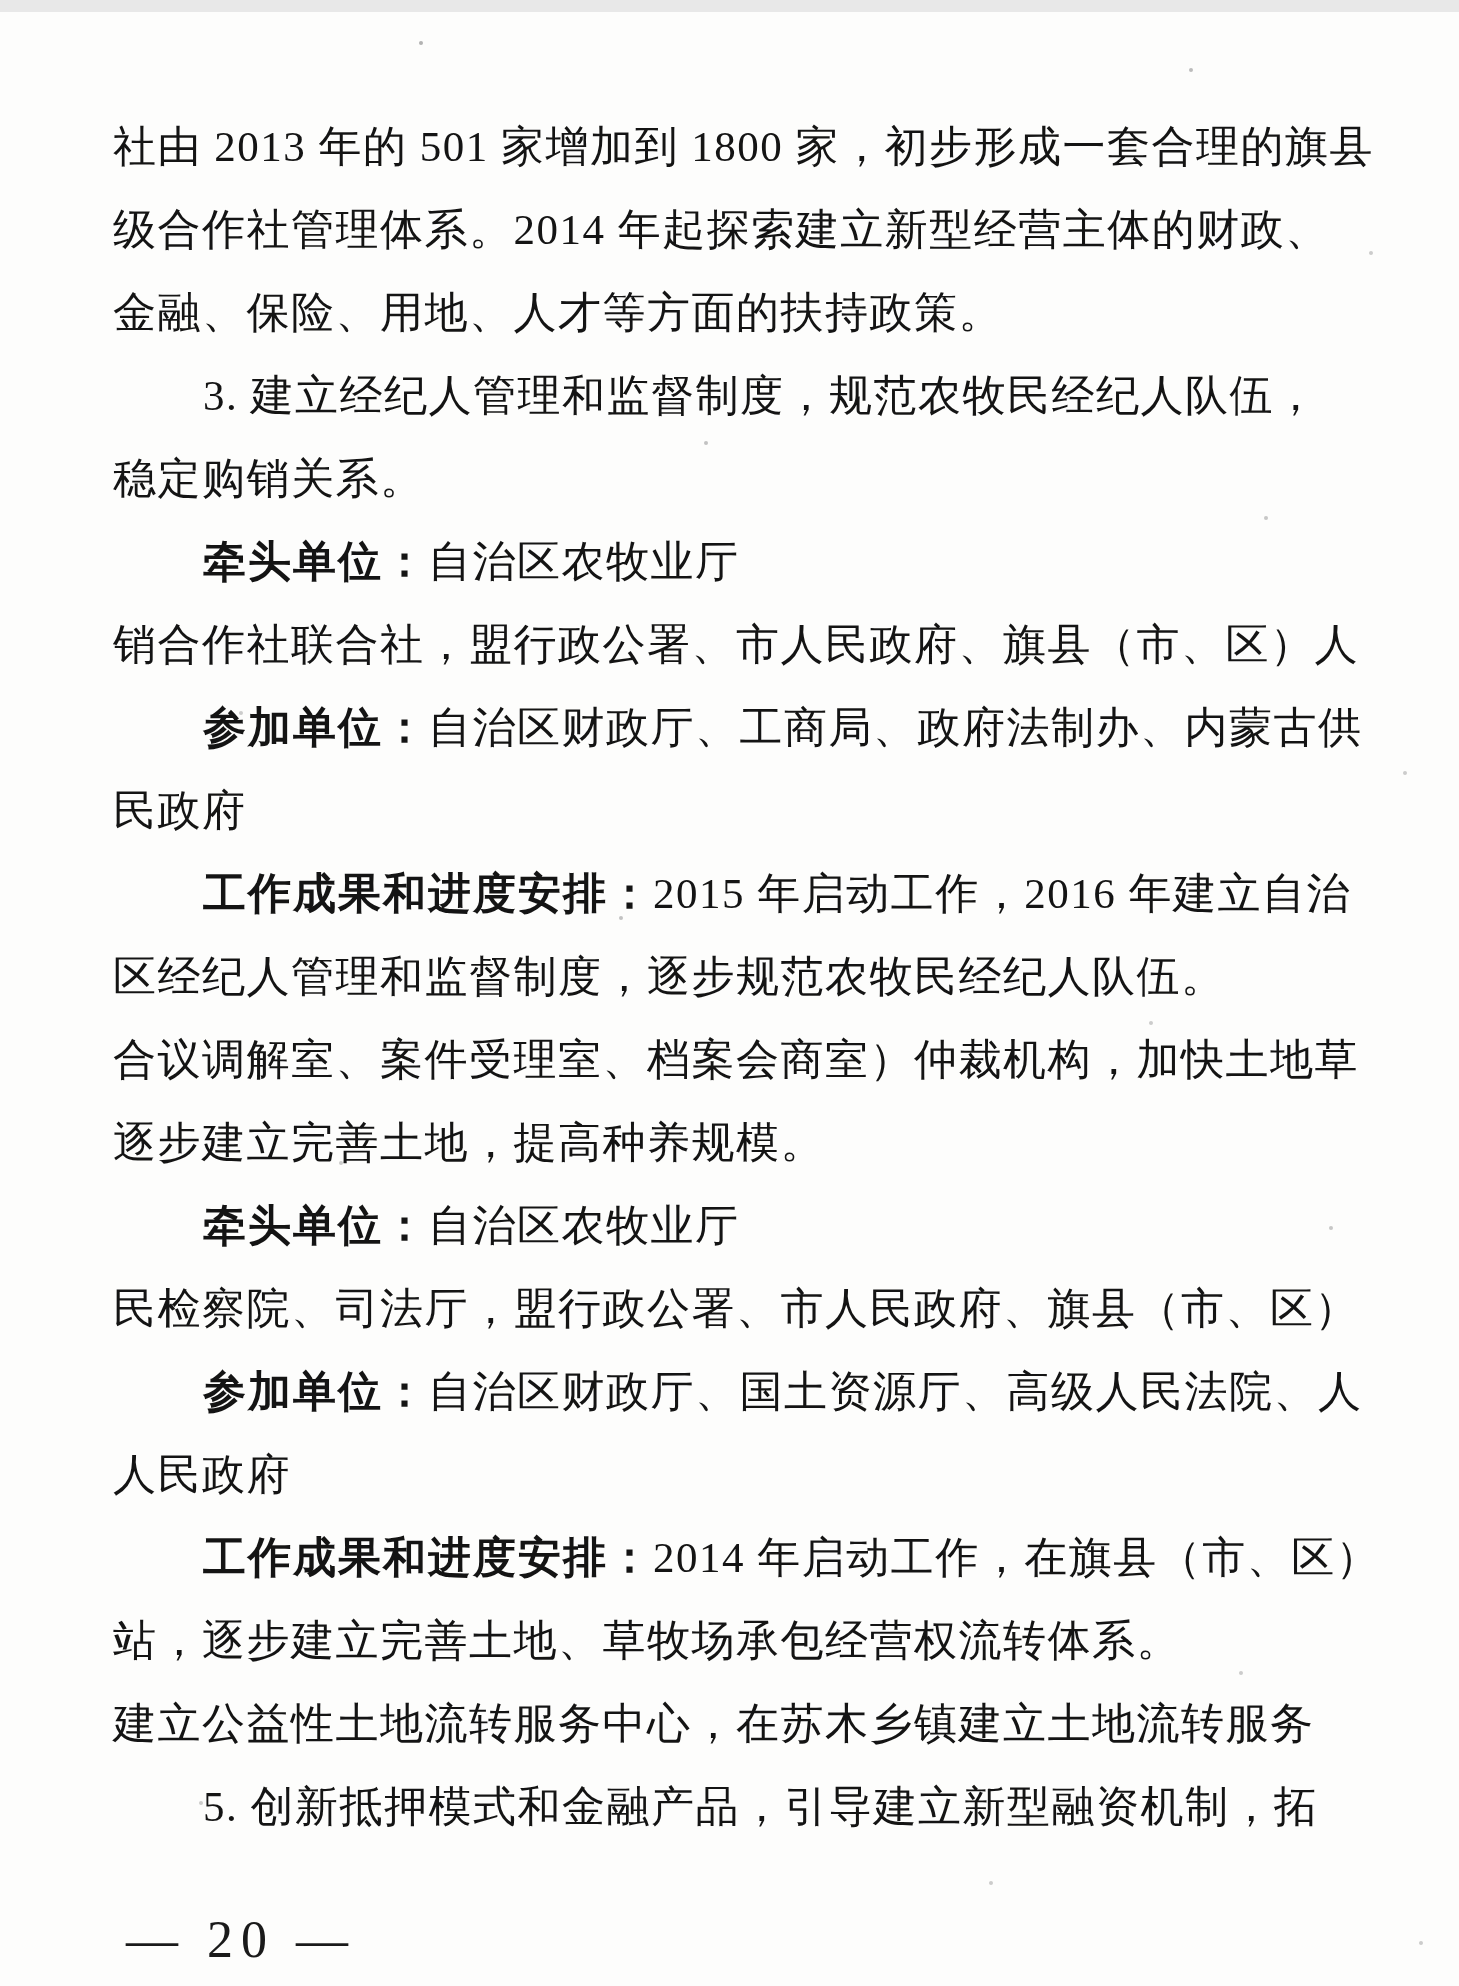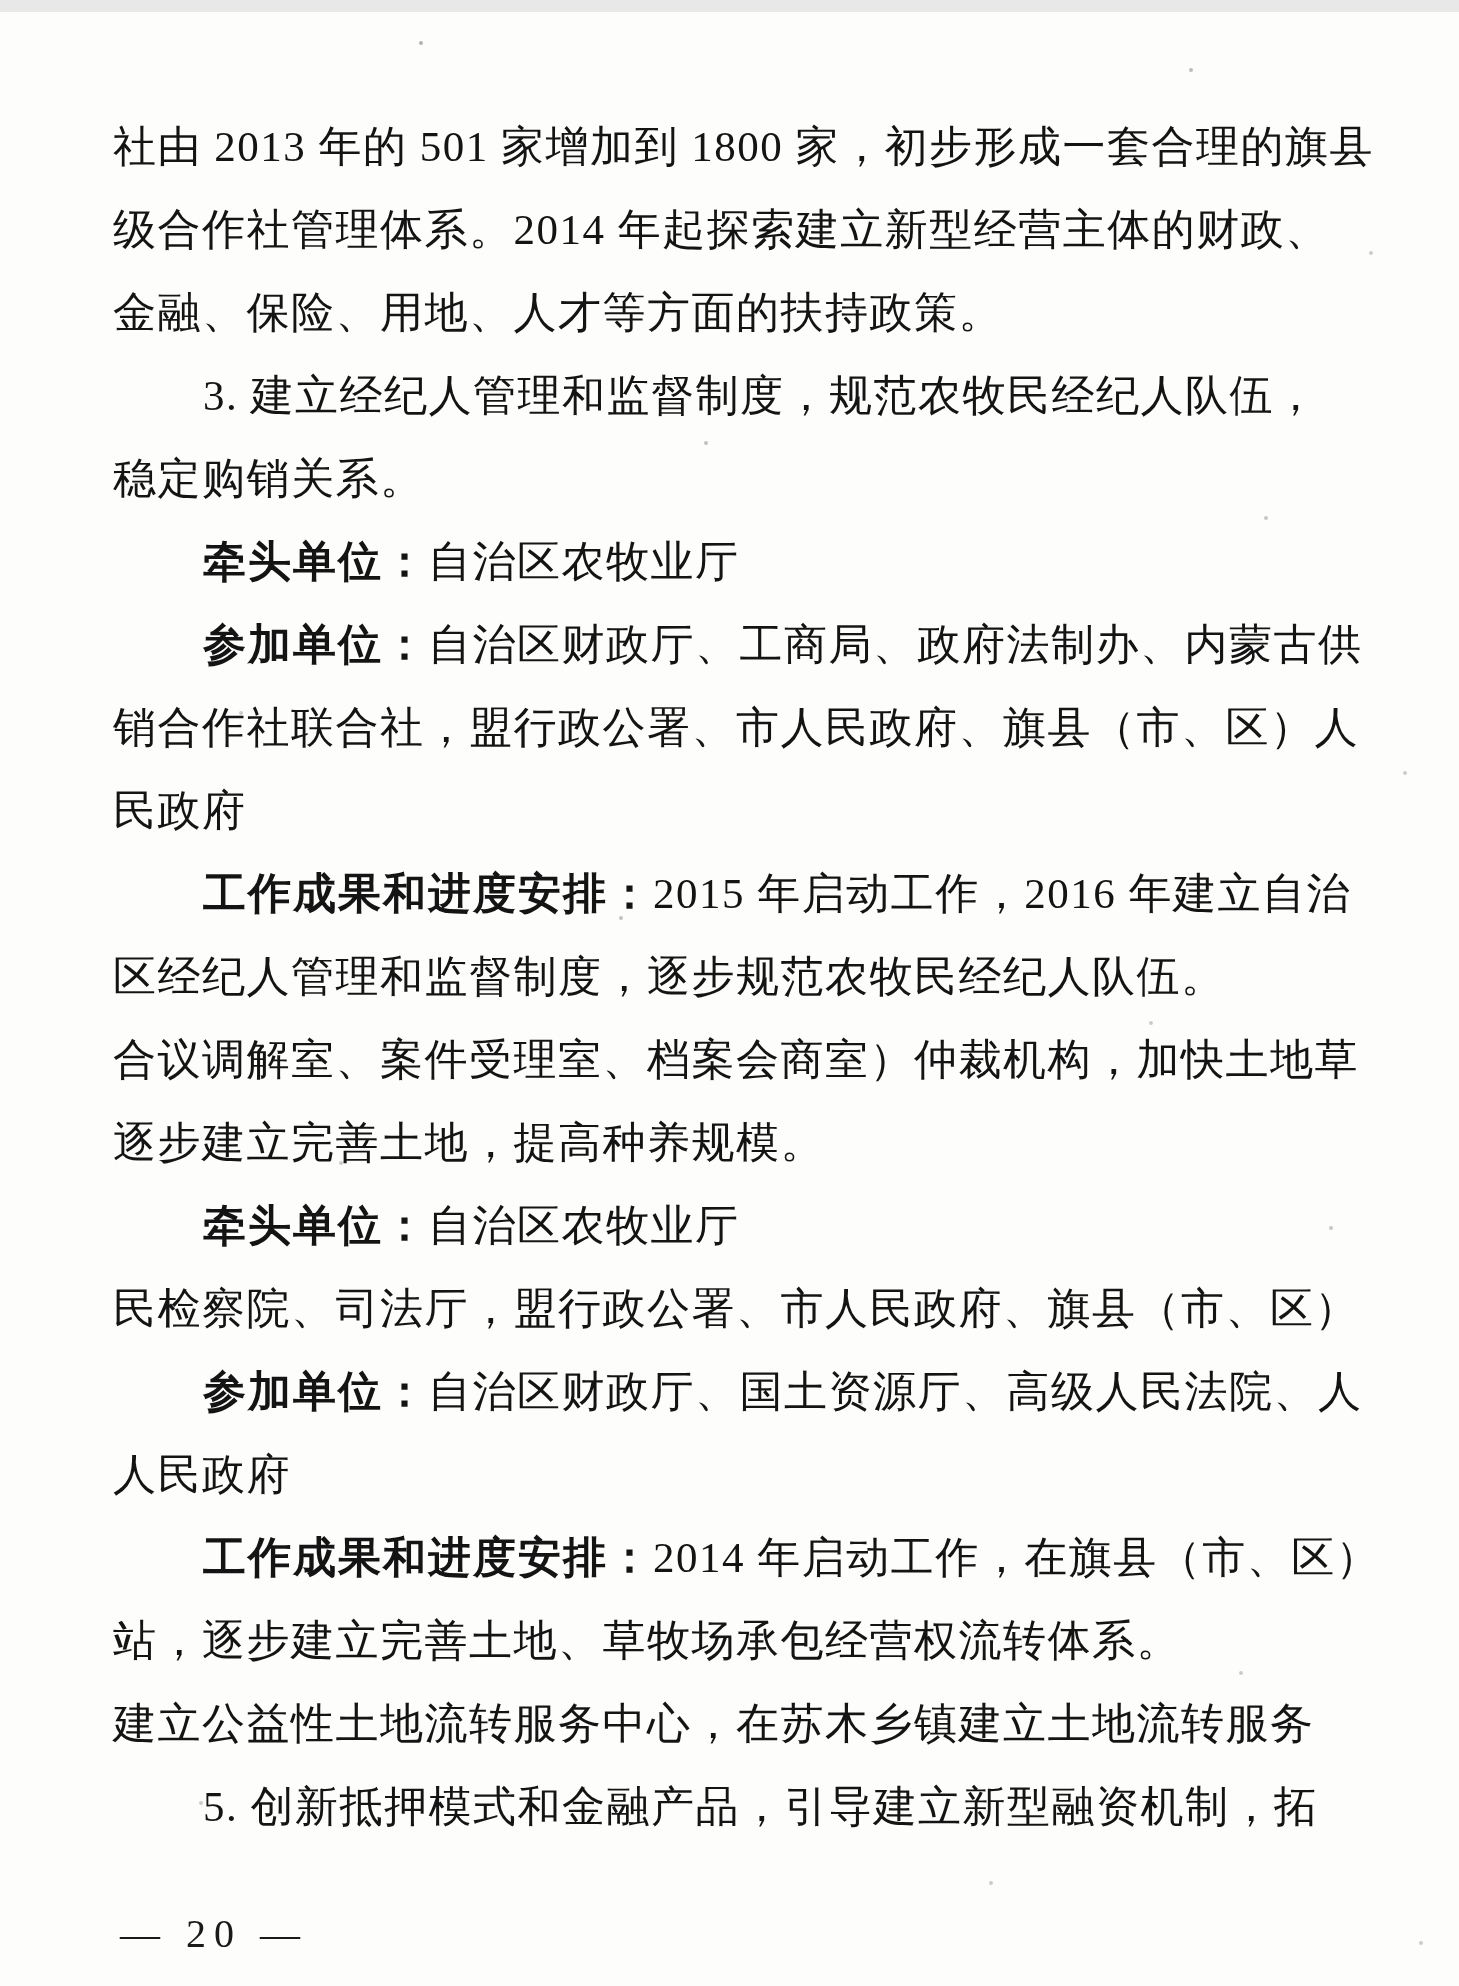--- a/index.html
+++ b/index.html
@@ -22,22 +22,22 @@
     line-height:83px;
     font-size:43px;
     letter-spacing:1.5px;
     white-space:nowrap;
     overflow:visible;
   }
   .line.indent { padding-left:90px; }
   .seg.bold { font-weight:700; letter-spacing:2px; }
   .footer {
     position:absolute;
-    left:120px; top:1898px;
-    font-size:40px;
+    left:126px; top:1898px;
+    font-size:52px;
     letter-spacing:8px;
     color:#1a1a1a;
   }
   
   .noise {
     position:absolute; left:0; top:0; width:2px; height:2px;
     background:transparent; border-radius:50%;
     box-shadow:
       420px 30px 0 1px rgba(40,40,40,.35),
       1190px 57px 0 1px rgba(40,40,40,.30),
@@ -64,22 +64,22 @@
 
 <div class="page">
   <div class="noise"></div>
   <div class="textblock">
       <div class="line"><span class="seg">社由 2013 年的 501 家增加到 1800 家，初步形成一套合理的旗县</span></div>
       <div class="line"><span class="seg">级合作社管理体系。2014 年起探索建立新型经营主体的财政、</span></div>
       <div class="line"><span class="seg">金融、保险、用地、人才等方面的扶持政策。</span></div>
       <div class="line indent"><span class="seg">3. 建立经纪人管理和监督制度，规范农牧民经纪人队伍，</span></div>
       <div class="line"><span class="seg">稳定购销关系。</span></div>
       <div class="line indent"><span class="seg bold">牵头单位：</span><span class="seg">自治区农牧业厅</span></div>
+      <div class="line"><span class="seg">销合作社联合社，盟行政公署、市人民政府、旗县（市、区）人</span></div>
       <div class="line indent"><span class="seg bold">参加单位：</span><span class="seg">自治区财政厅、工商局、政府法制办、内蒙古供</span></div>
-      <div class="line"><span class="seg">销合作社联合社，盟行政公署、市人民政府、旗县（市、区）人</span></div>
       <div class="line"><span class="seg">民政府</span></div>
       <div class="line indent"><span class="seg bold">工作成果和进度安排：</span><span class="seg">2015 年启动工作，2016 年建立自治</span></div>
       <div class="line"><span class="seg">区经纪人管理和监督制度，逐步规范农牧民经纪人队伍。</span></div>
       <div class="line"><span class="seg">合议调解室、案件受理室、档案会商室）仲裁机构，加快土地草</span></div>
       <div class="line"><span class="seg">逐步建立完善土地，提高种养规模。</span></div>
       <div class="line indent"><span class="seg bold">牵头单位：</span><span class="seg">自治区农牧业厅</span></div>
       <div class="line"><span class="seg">民检察院、司法厅，盟行政公署、市人民政府、旗县（市、区）</span></div>
       <div class="line indent"><span class="seg bold">参加单位：</span><span class="seg">自治区财政厅、国土资源厅、高级人民法院、人</span></div>
       <div class="line"><span class="seg">人民政府</span></div>
       <div class="line indent"><span class="seg bold">工作成果和进度安排：</span><span class="seg">2014 年启动工作，在旗县（市、区）</span></div>

